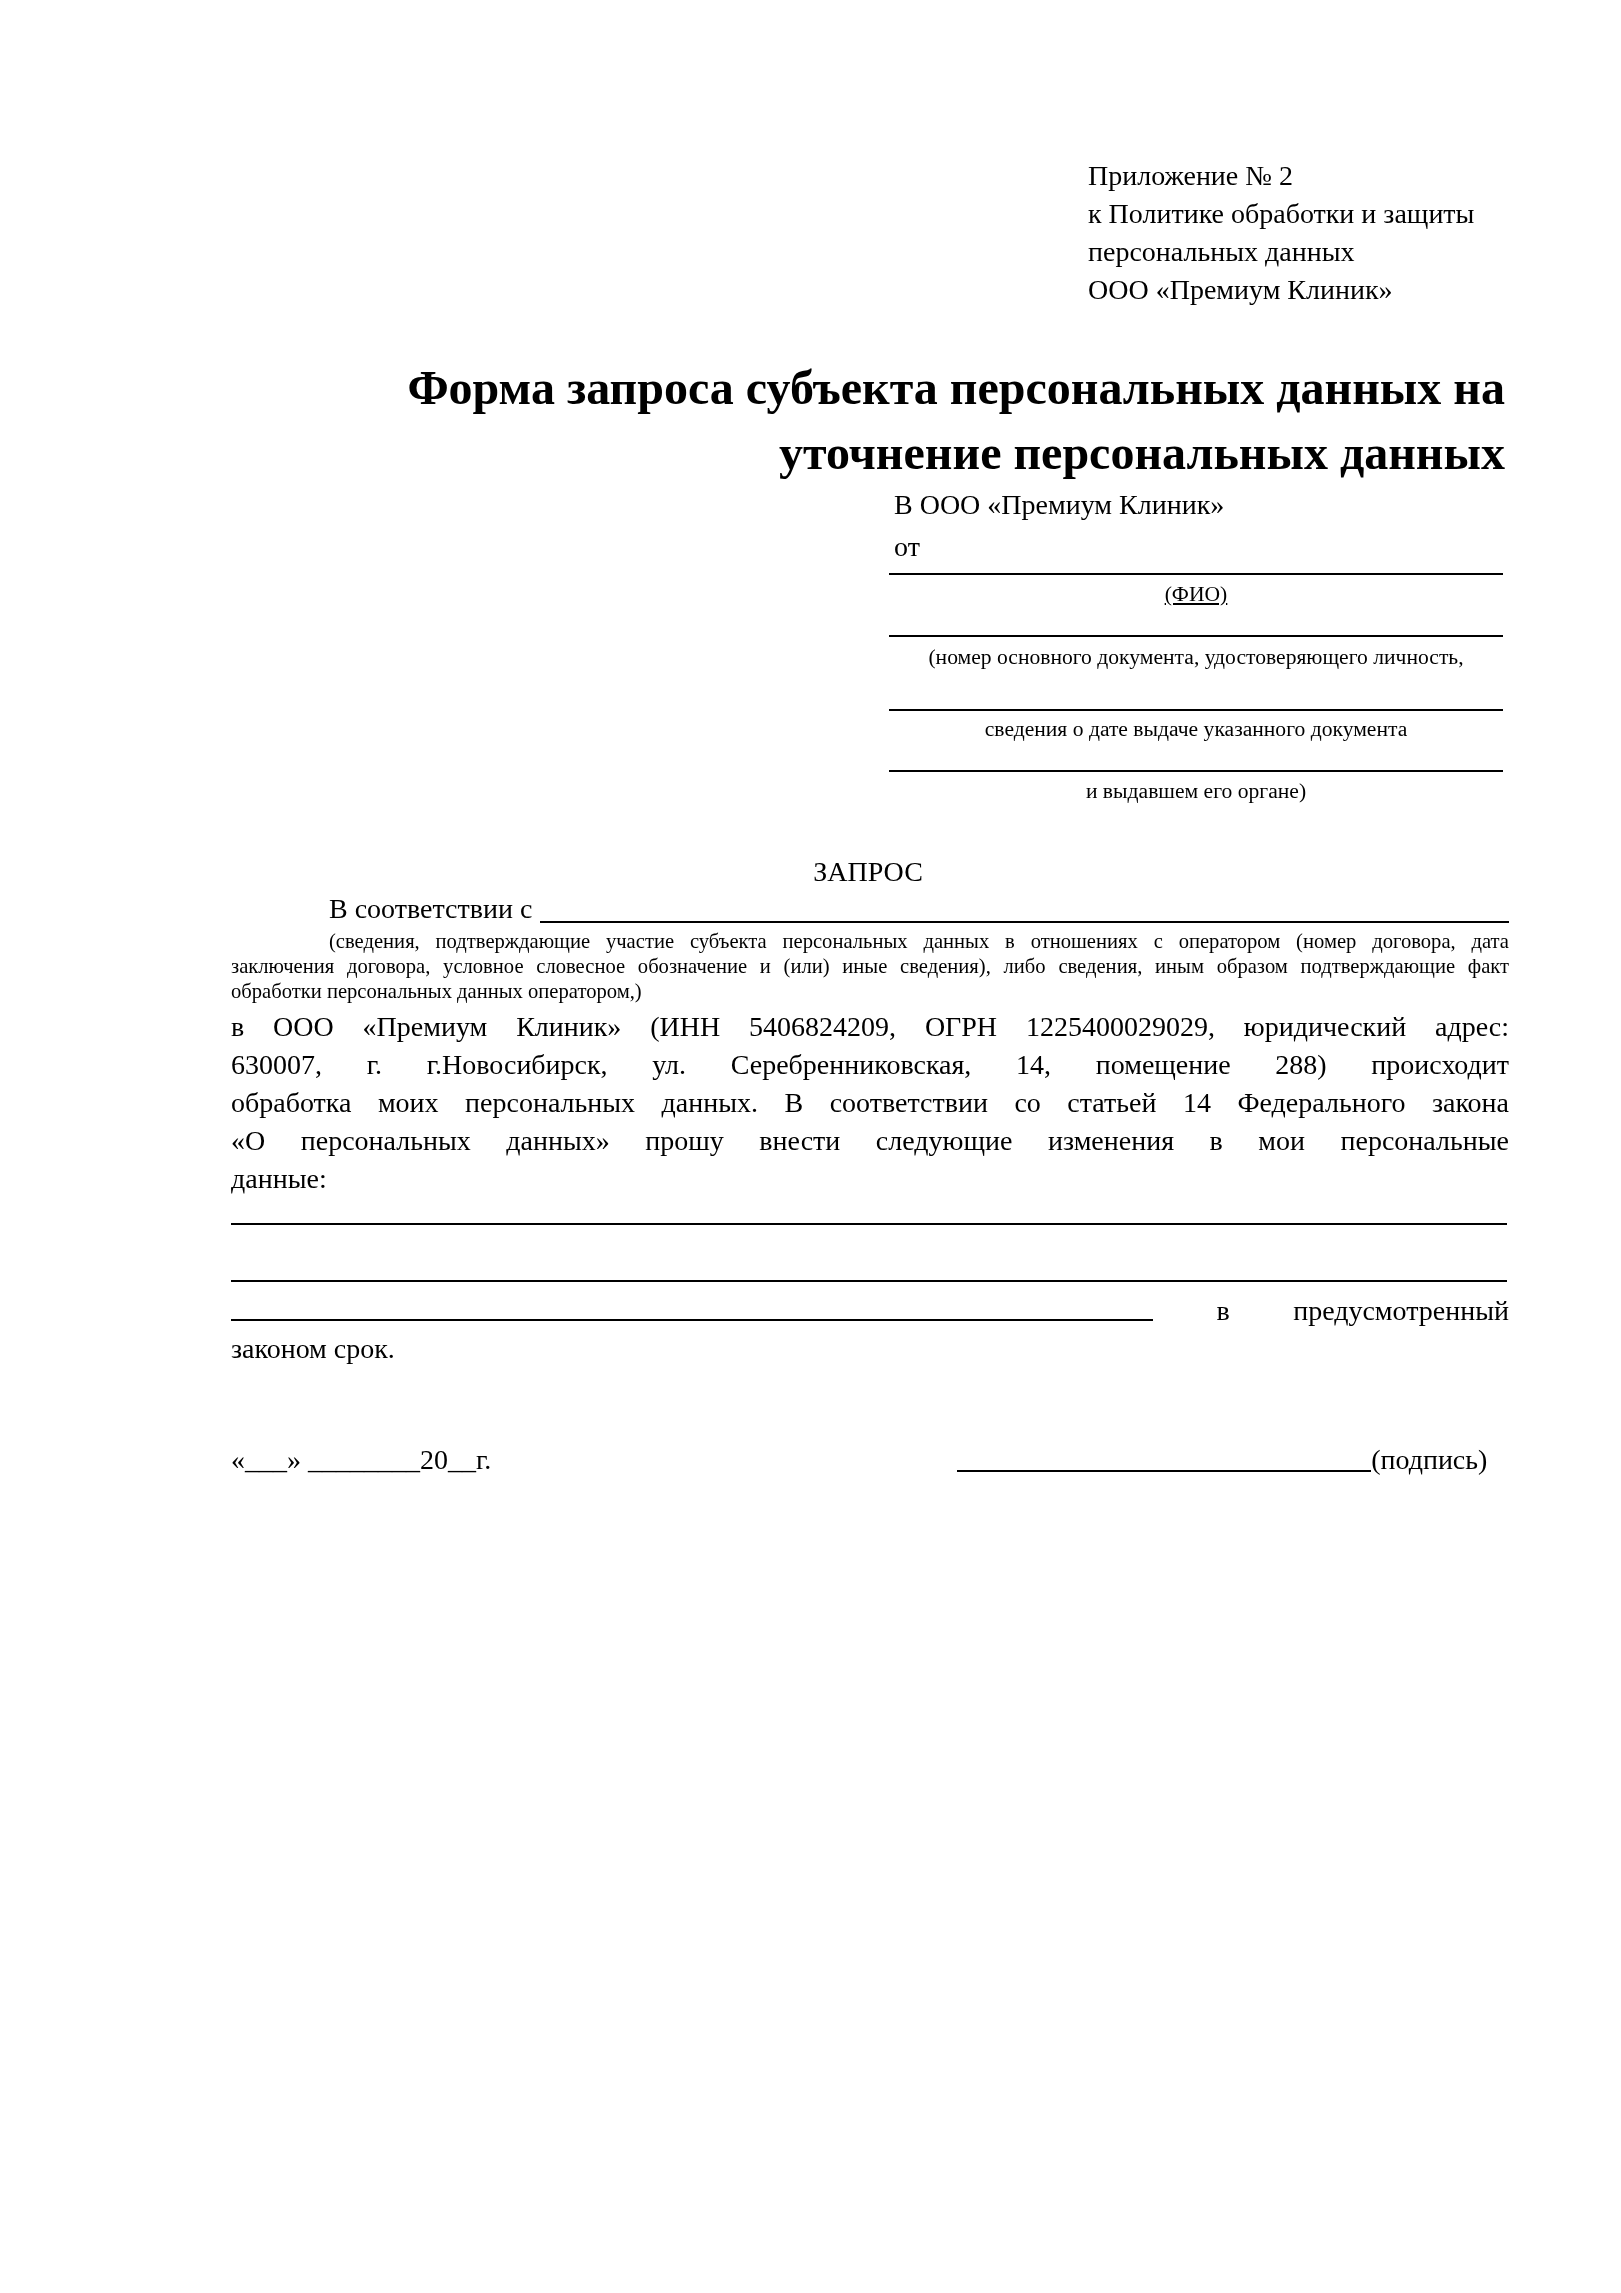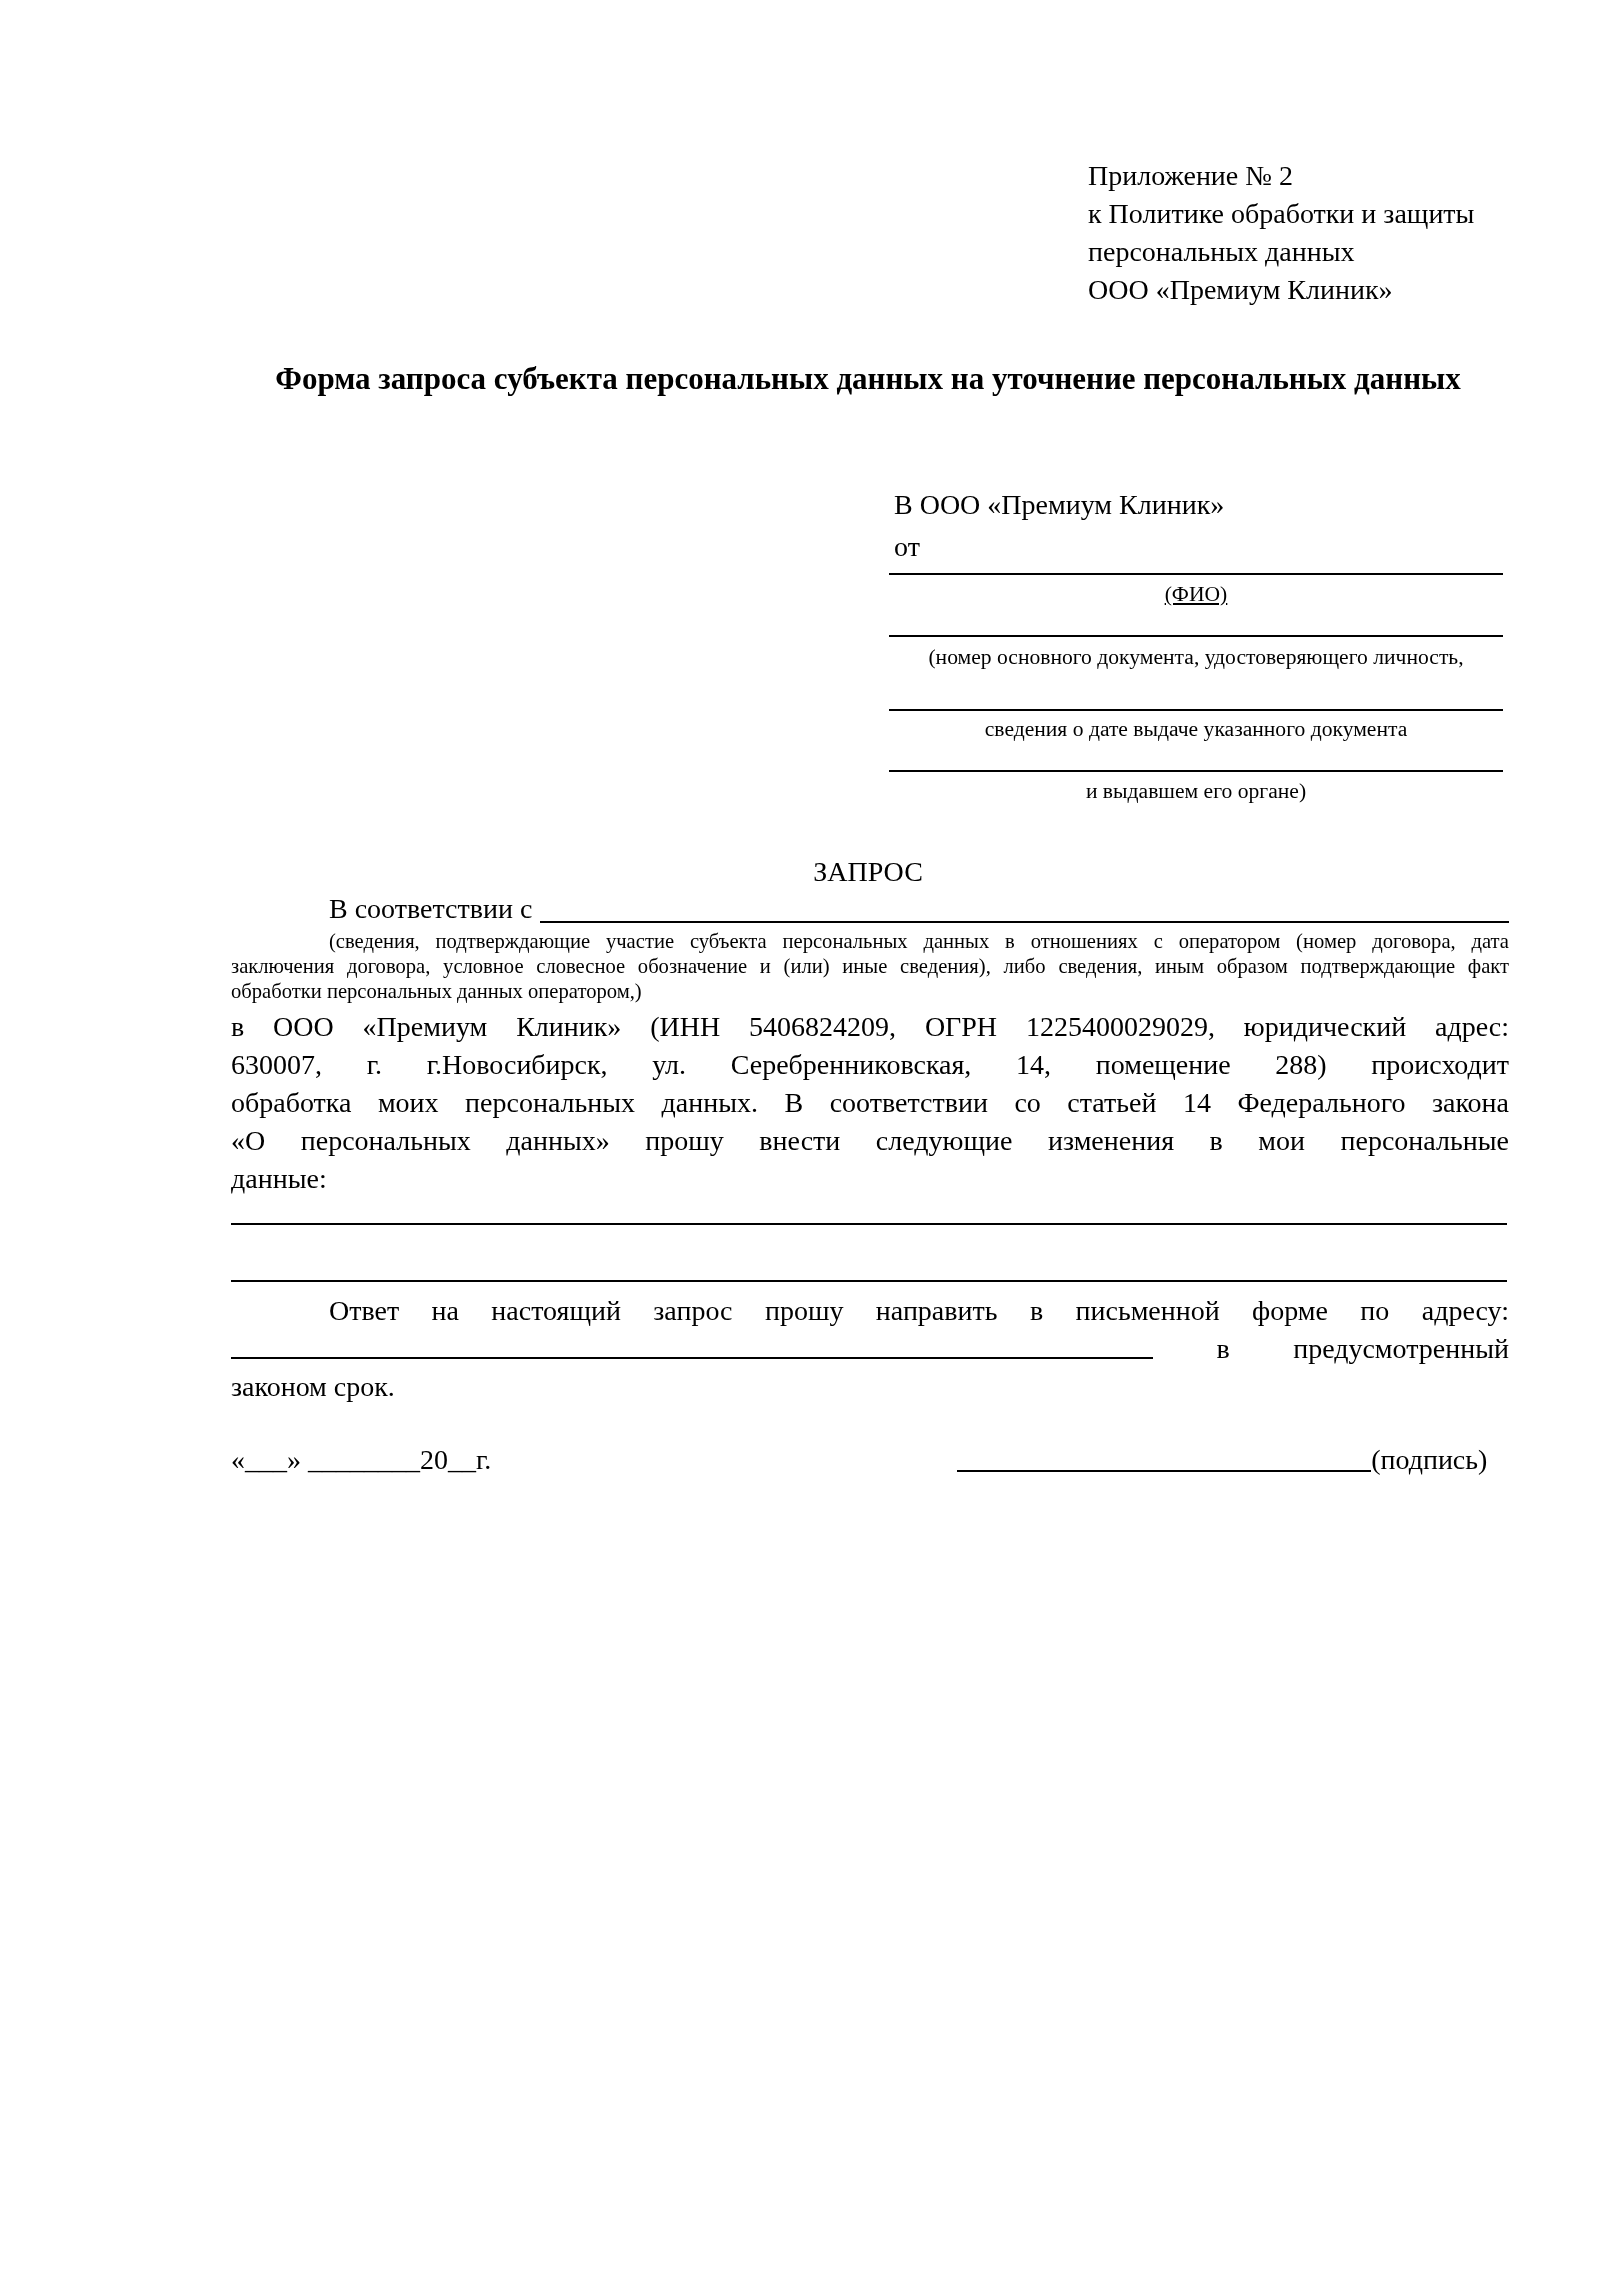--- a/index.html
+++ b/index.html
@@ -12,24 +12,24 @@
     background: #ffffff;
     color: #000000;
     font-family: "Liberation Serif", "DejaVu Serif", serif;
     overflow: hidden;
   }
   .abs { position: absolute; }
   .fs-body { font-size: 28px; line-height: 38px; }
   .fs-cap  { font-size: 21.6px; line-height: 24.5px; }
   .fs-small{ font-size: 20.6px; line-height: 25px; }
   .title {
-    font-size: 31px;
-    line-height: 48px;
+    font-size: 48px;
+    line-height: 65px;
     font-weight: bold;
-    text-align: center;
+    text-align: right;
   }
   .rule { position: absolute; border-top: 2.9px solid #000; }
   .center { text-align: center; }
   .jline { text-align: justify; text-align-last: justify; }
   .indent { text-indent: 98px; }
   .nowrap { white-space: nowrap; }
   .intro-row { display: flex; }
   .intro-row .prefix { margin-left: 98px; white-space: nowrap; padding-right: 7.8px; }
   .intro-row .fill { flex: 1; border-bottom: 2.9px solid #000; margin-bottom: 4.9px; }
   .reply-line2 { display: flex; justify-content: space-between; }
@@ -96,21 +96,20 @@
     <div class="jline">630007, г. г.Новосибирск, ул. Серебренниковская, 14, помещение 288) происходит</div>
     <div class="jline">обработка моих персональных данных. В соответствии со статьей 14 Федерального закона</div>
     <div class="jline">«О персональных данных» прошу внести следующие изменения в мои персональные</div>
     <div>данные:</div>
   </div>
 
   <div class="rule" style="left:231px; top:1223px; width:1276px;"></div>
   <div class="rule" style="left:231px; top:1280px; width:1276px;"></div>
 
   <div class="abs fs-body" style="left:231px; top:1292px; width:1278px;">
-    <div class="jline indent">Ответ на настоящий запрос прошу направить в письменной форме по адресу:</div>
     <div class="reply-line2">
       <span class="fill2"></span>
       <span>в</span>
       <span>предусмотренный</span>
     </div>
     <div>законом срок.</div>
   </div>
 
   <div class="abs fs-body footer-row" style="left:231px; top:1441px; width:1278px;">
     <span class="nowrap">«___» ________20__г.</span>

